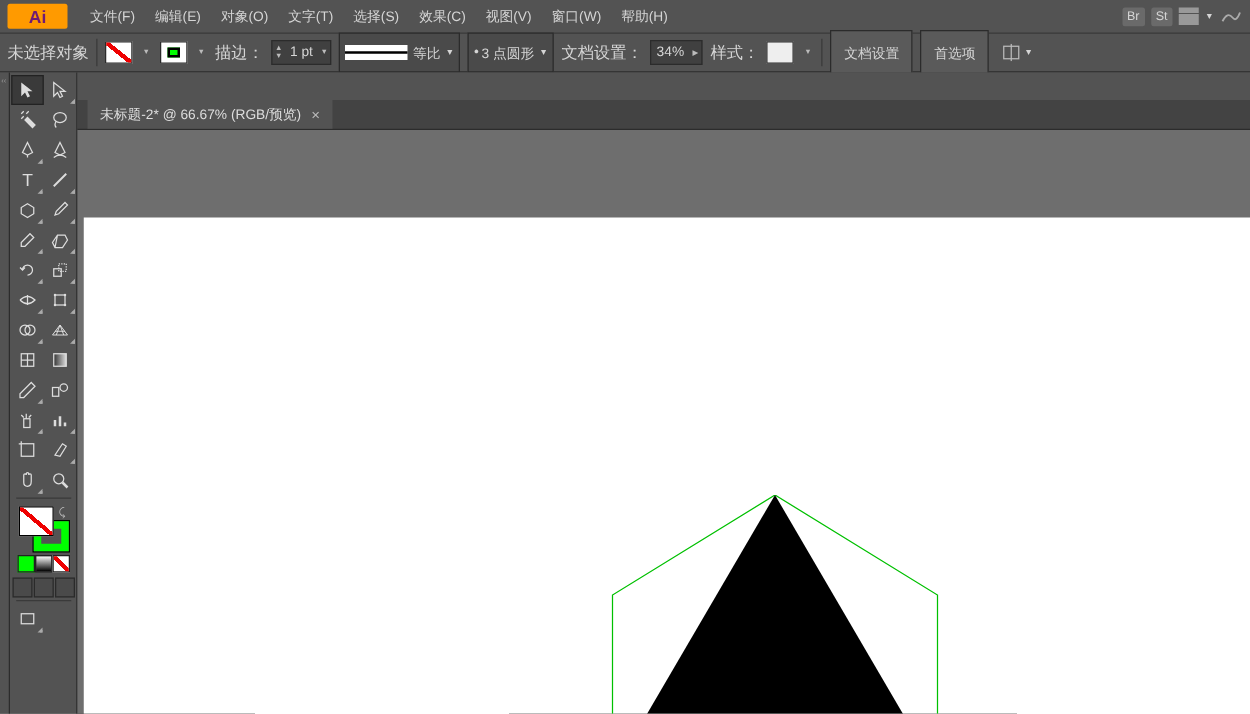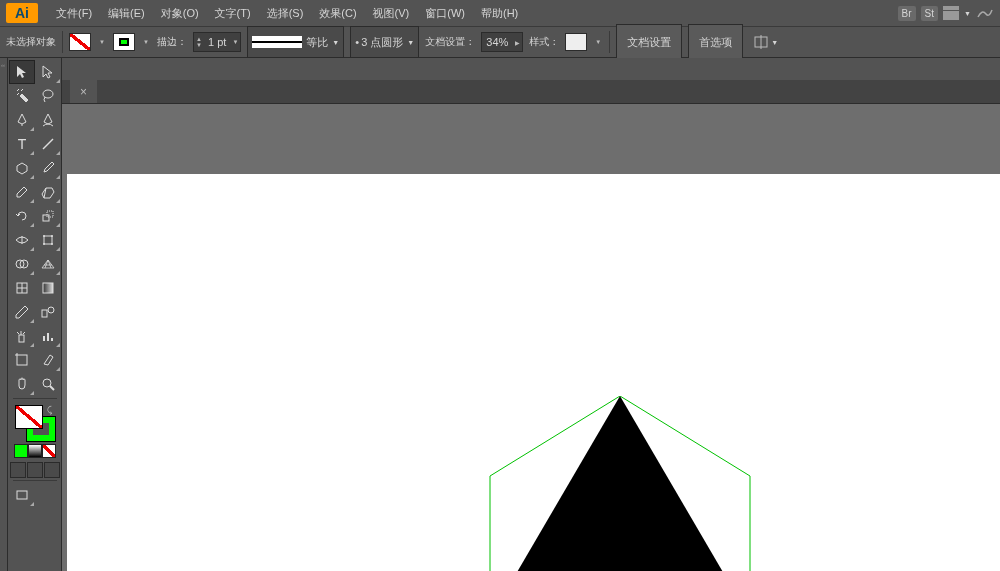--- a/index.html
+++ b/index.html
@@ -1,27 +1,27 @@
 <!DOCTYPE html>
 <html><head>
   <meta charset="utf-8">
   <style>
     * { margin: 0; padding: 0; box-sizing: border-box; font-family: "Microsoft YaHei", sans-serif; }
     body { width: 1000px; height: 571px; background: #535353; overflow: hidden; font-size: 11px; color: #d5d5d5; }
     
     .menubar { height: 26px; background: #535353; display: flex; align-items: center; padding: 0 6px; }
-    .app-logo { width: 32px; height: 20px; background: #ff9a00; color: #0c4a6e; display: flex; align-items: center; justify-content: center; font-weight: bold; font-size: 14px; border-radius: 2px; margin-right: 10px; }
+    .app-logo { width: 48px; height: 20px; background: #ff9a00; color: #701a75; display: flex; align-items: center; justify-content: center; font-weight: bold; font-size: 14px; border-radius: 2px; margin-right: 10px; }
     .menu-item { padding: 4px 8px; cursor: pointer; }
     .menu-spacer { flex: 1; }
     .menu-adornments { display: flex; align-items: center; gap: 5px; }
     .badge { background: #6a6a6a; padding: 2px 4px; font-size: 10px; border-radius: 2px; }
     .arrange-ico { width: 16px; height: 14px; display: inline-block; background: linear-gradient(to bottom, #999 0 30%, transparent 30% 35%, #999 35% 100%); }
     
     .controlbar { height: 32px; background: #535353; border-top: 1px solid #3a3a3a; border-bottom: 1px solid #2c2c2c; display: flex; align-items: center; padding: 0 6px; gap: 6px; }
-    .ctrl-label { font-size: 10px; }
+    .ctrl-label { font-size: 13px; }
     .swatch { width: 22px; height: 18px; border: 1px solid #2b2b2b; background: #fff; position: relative; }
     .swatch.no-fill::after { content: ''; position: absolute; left: 0; top: 0; width: 100%; height: 100%; background: linear-gradient(to top right, transparent 43%, #e00 43% 57%, transparent 57%); }
     .swatch.stroke-color { display: flex; align-items: center; justify-content: center; }
     .stroke-inner { width: 10px; height: 8px; background: #00ff00; border: 2px solid #000; }
     .dd-arrow { width: 10px; height: 18px; display: flex; align-items: center; justify-content: center; font-size: 6px; color: #bbb; cursor: pointer; }
     .num-field { display: flex; align-items: center; background: #404040; border: 1px solid #2b2b2b; height: 20px; }
     .num-field .spin { width: 10px; height: 18px; display: flex; flex-direction: column; font-size: 6px; color: #bbb; justify-content: center; align-items: center; }
     .num-field .val { padding: 0 4px; font-size: 11px; }
     .stroke-preview { width: 50px; height: 12px; background: #fff; display: flex; align-items: center; }
     .stroke-preview::after { content: ''; width: 100%; height: 2px; background: #000; }
@@ -377,20 +377,21 @@
           <span class="corner"></span>
         </div>
       <div class="tool" style="visibility:hidden"></div>
     </div>
   </div>
 
   <div class="main-region">
     <div class="tab-spacer"></div>
     <div class="doc-tabs">
       <div class="doc-tab">
+        <span>未标题-2* @ 66.67% (RGB/预览)</span>
         <span class="tab-close">×</span>
       </div>
     </div>
     <div class="canvas-wrap">
       <div class="artboard">
         <svg class="hexagon" width="280" height="320">
           <polygon points="140,0 270,80 270,238 140,318 10,238 10,80" fill="none" stroke="#00c000" stroke-width="1"></polygon>
         </svg>
         <svg class="triangle" width="380" height="325">
           <polygon points="190,0 380,325 0,325" fill="#000000"></polygon>

